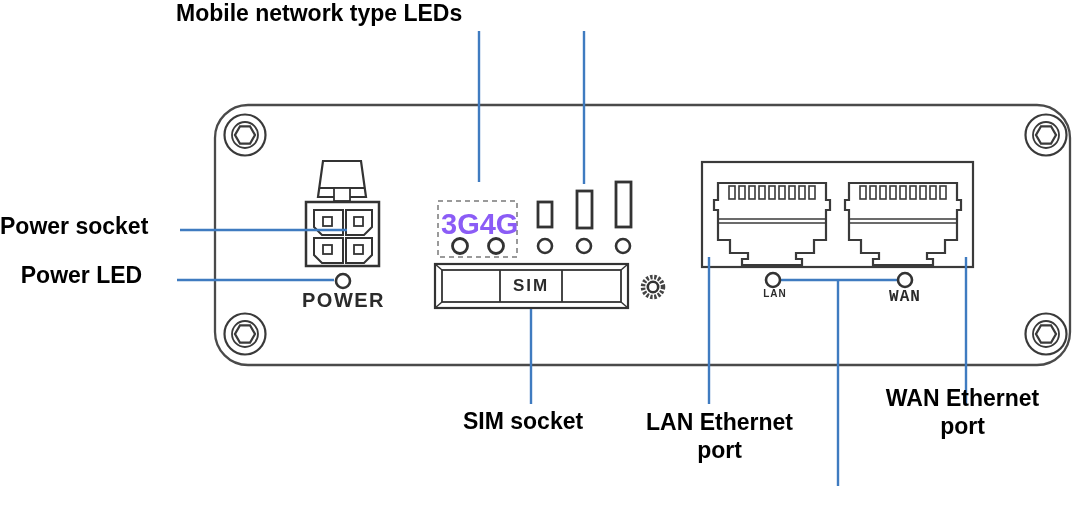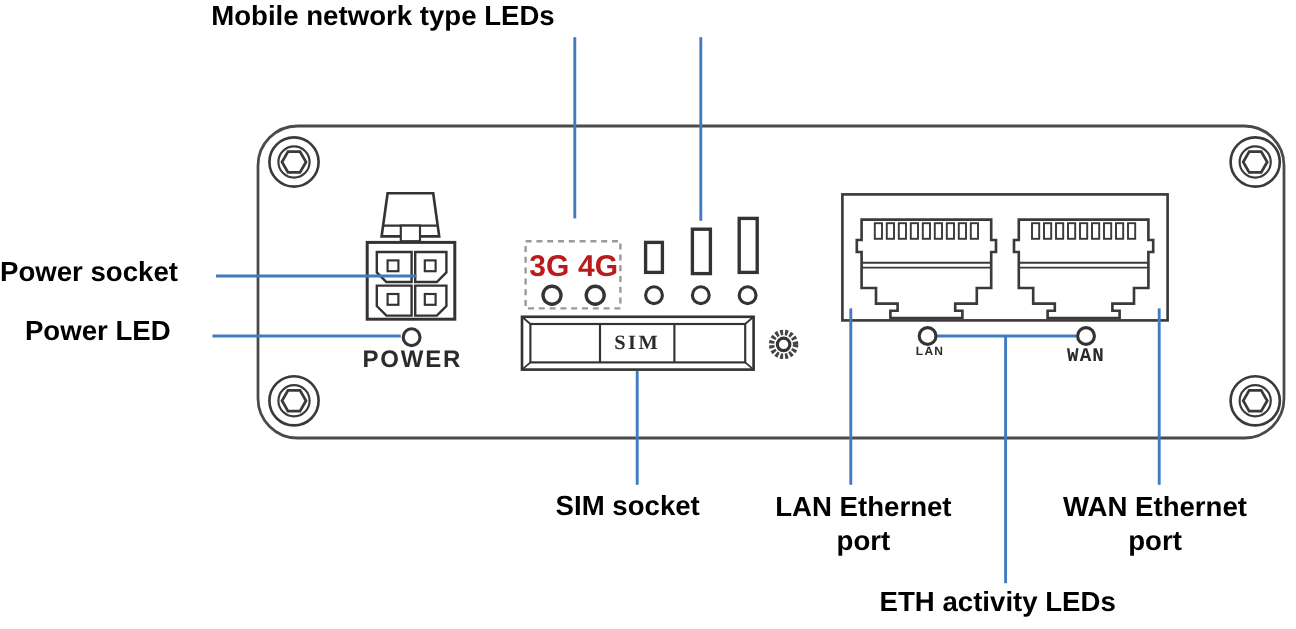--- a/index.html
+++ b/index.html
@@ -22,34 +22,34 @@
   .callout.two-line{white-space:normal;text-align:center;}
   .mark{
     position:absolute;
     font-weight:700;
     color:#2b2b2b;
     text-align:center;
   }
   #mark-power{left:302px;top:289px;width:80px;font-size:20px;letter-spacing:1.5px;}
   #mark-lan{left:745px;top:288px;width:60px;font-size:10px;letter-spacing:1px;}
   #mark-wan{left:875px;top:288px;width:60px;font-size:16px;letter-spacing:1px;font-family:Liberation Mono, monospace;}
-  #mark-sim{left:501px;top:276px;width:60px;font-size:17px;letter-spacing:2px;font-family:Liberation Serif, serif;}
+  #mark-sim{left:501px;top:276px;width:60px;font-size:17px;letter-spacing:2px;}
   #mark-netleds{
     left:438px;top:208px;width:80px;
     display:flex;justify-content:space-between;
     padding:0 3px;box-sizing:border-box;
-    font-size:25px;font-weight:700;color:#b91c1c;
+    font-size:29px;font-weight:700;color:#8b5cf6;
   }
   #lbl-mobile-network{left:176px;top:0px;}
   #lbl-mobile-signal{left:565px;top:0px;}
   #lbl-power-socket{left:0px;top:213px;width:163px;text-align:left;}
   #lbl-power-led{left:0px;top:262px;width:163px;text-align:center;}
   #lbl-sim-holder{left:463px;top:408px;}
   #lbl-lan-port{left:633px;top:408px;width:173px;line-height:28px;}
-  #lbl-wan-port{left:876px;top:408px;width:173px;line-height:28px;}
+  #lbl-wan-port{left:876px;top:384px;width:173px;line-height:28px;}
   #lbl-eth-activity{left:733px;top:488px;}
 </style>
 </head>
 <body>
 
 <div class="stage">
 
   <svg width="1080" height="524" viewBox="0 0 1080 524">
     <defs>
       <g id="screw">
@@ -173,21 +173,20 @@
 
   <div class="callout two-line" id="lbl-lan-port">
     <div>LAN Ethernet</div>
     <div>port</div>
   </div>
   <div class="callout two-line" id="lbl-wan-port">
     <div>WAN Ethernet</div>
     <div>port</div>
   </div>
 
-  <div class="callout" id="lbl-eth-activity">ETH activity LEDs</div>
 
   <div class="mark" id="mark-power">POWER</div>
   <div class="mark" id="mark-netleds">
     <span>3G</span>
     <span>4G</span>
   </div>
   <div class="mark" id="mark-sim">SIM</div>
   <div class="mark" id="mark-lan">LAN</div>
   <div class="mark" id="mark-wan">WAN</div>
 

